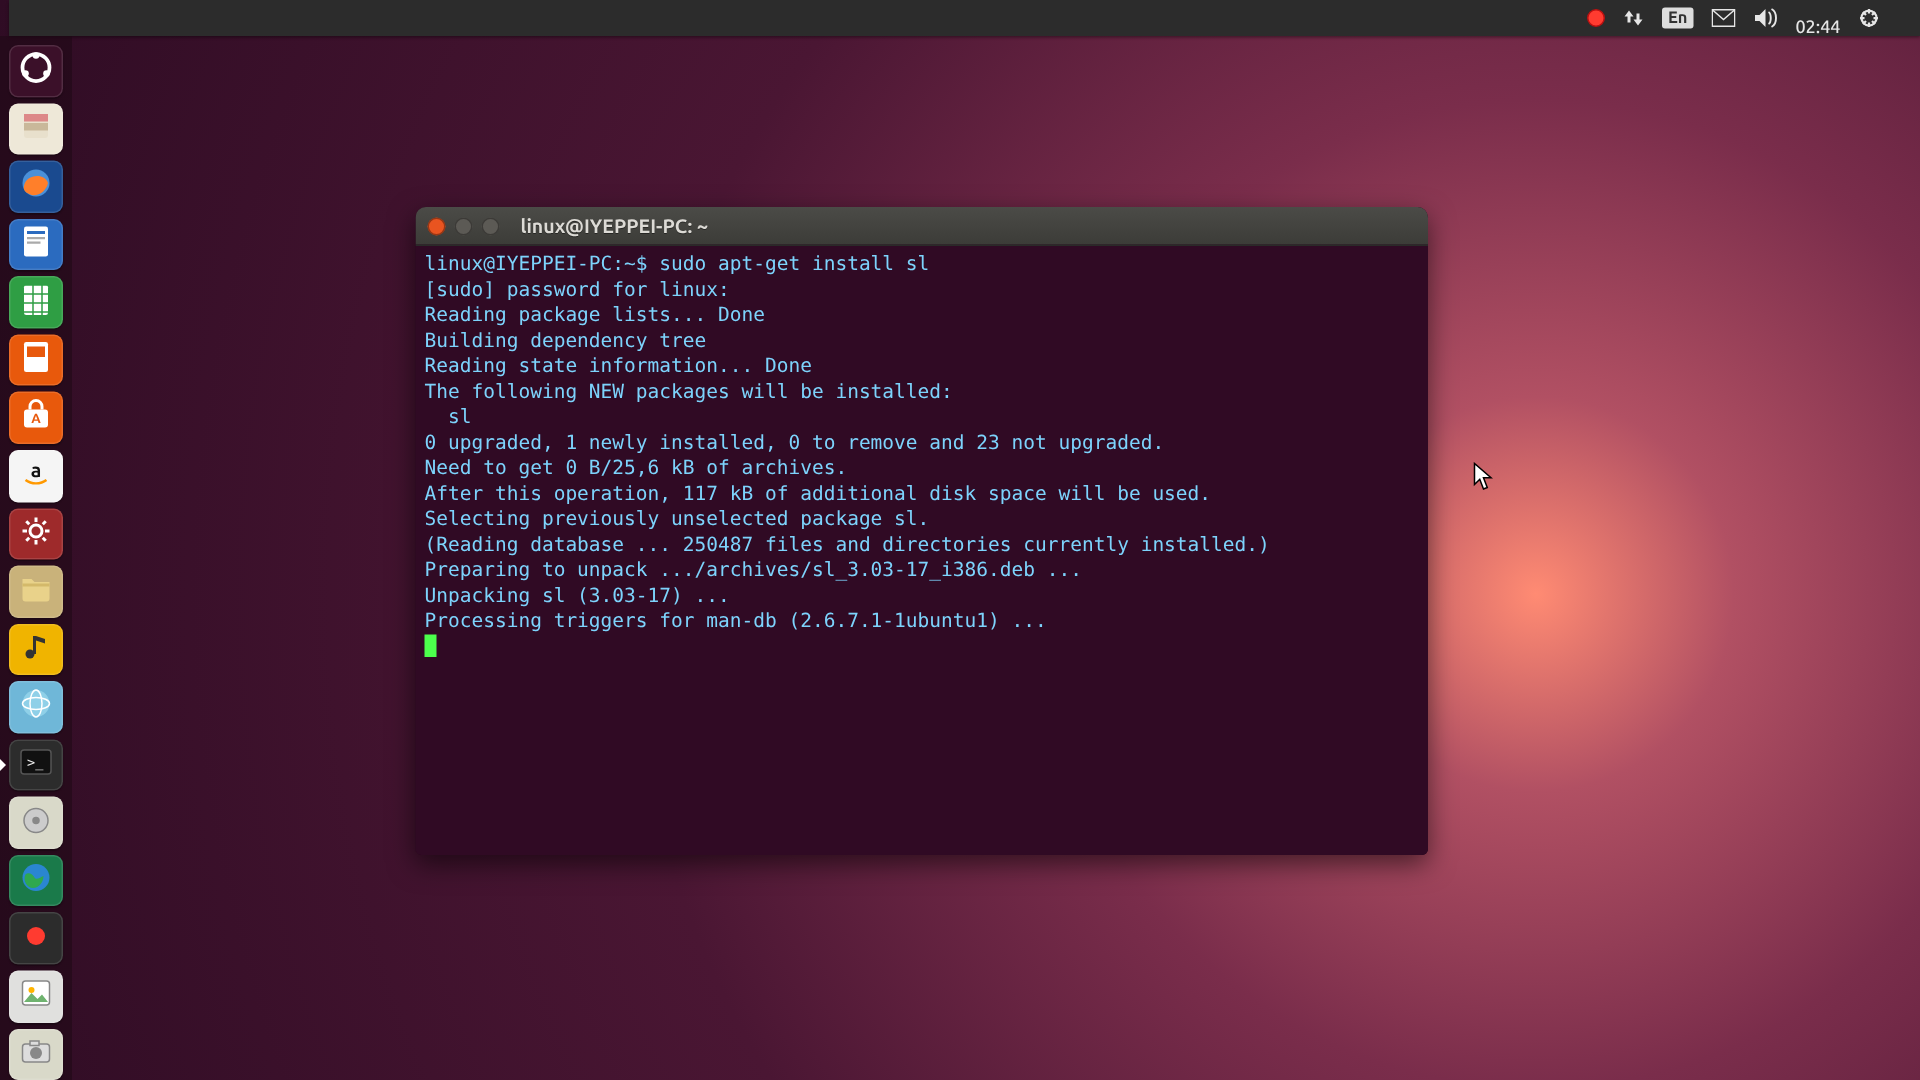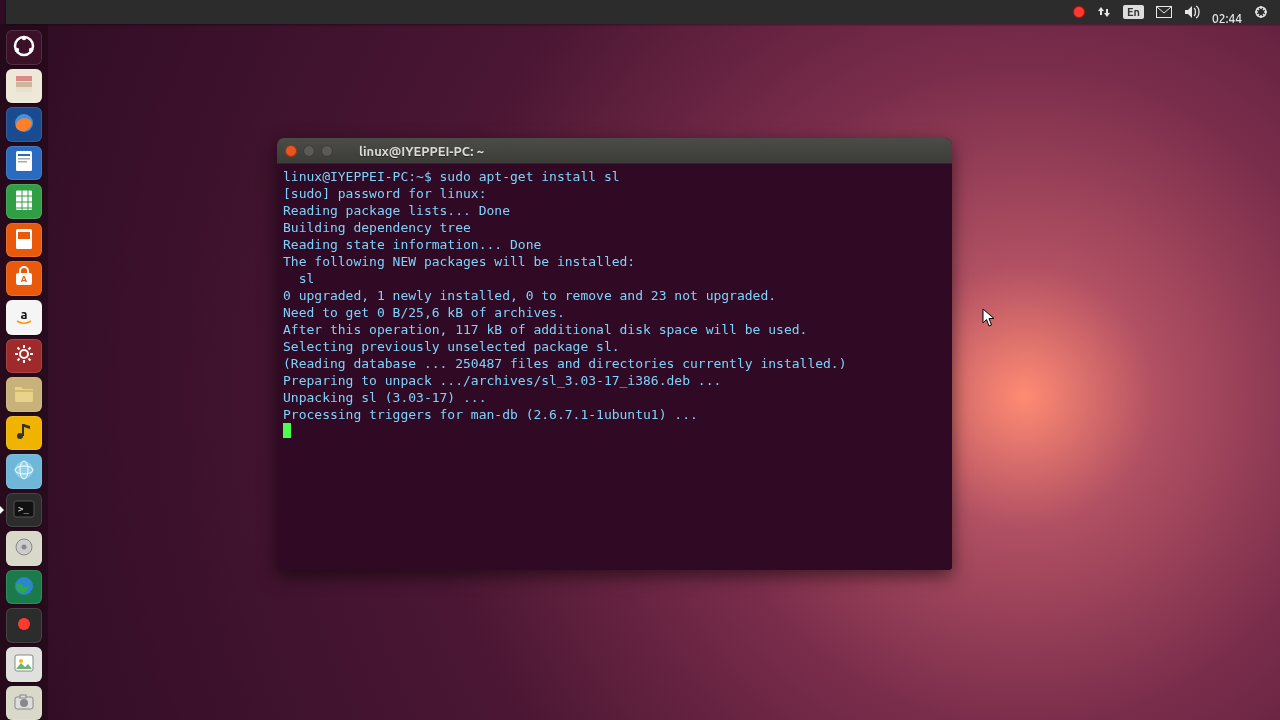--- a/index.html
+++ b/index.html
@@ -28,21 +28,21 @@
   }
   
   .top-panel {
     position: absolute;
     top: 0; left: 6px; right: 0;
     height: 24px;
     background: #2c2c2c;
     display: flex;
     align-items: center;
     justify-content: flex-end;
-    padding-right: 6px;
+    padding-right: 21px;
     box-sizing: border-box;
     color: #e6e6e6;
     font-size: 12px;
     box-shadow: 0 1px 2px rgba(0,0,0,0.4);
     text-align: right;
   }
   .panel-item {
     display: inline-flex;
     align-items: center;
     justify-content: center;
@@ -111,21 +111,21 @@
   }
   .win-btn {
     width: 12px; height: 12px; border-radius: 50%;
     box-shadow: inset 0 0 0 1px rgba(0,0,0,0.35);
   }
   .win-close   { background: #e95420; }
   .win-min     { background: #5c5a55; }
   .win-max     { background: #5c5a55; }
   .titlebar-title {
     color: #dcdad5; font-size: 13px; font-weight: 600;
-    margin-left: 20px;
+    margin-left: 8px;
     text-shadow: 0 1px 0 rgba(0,0,0,.4);
   }
   .term-body {
     background: #300a24;
     height: calc(100% - 26px);
     padding: 4px 6px;
     box-sizing: border-box;
   }
   .term-body pre {
     margin: 0;

